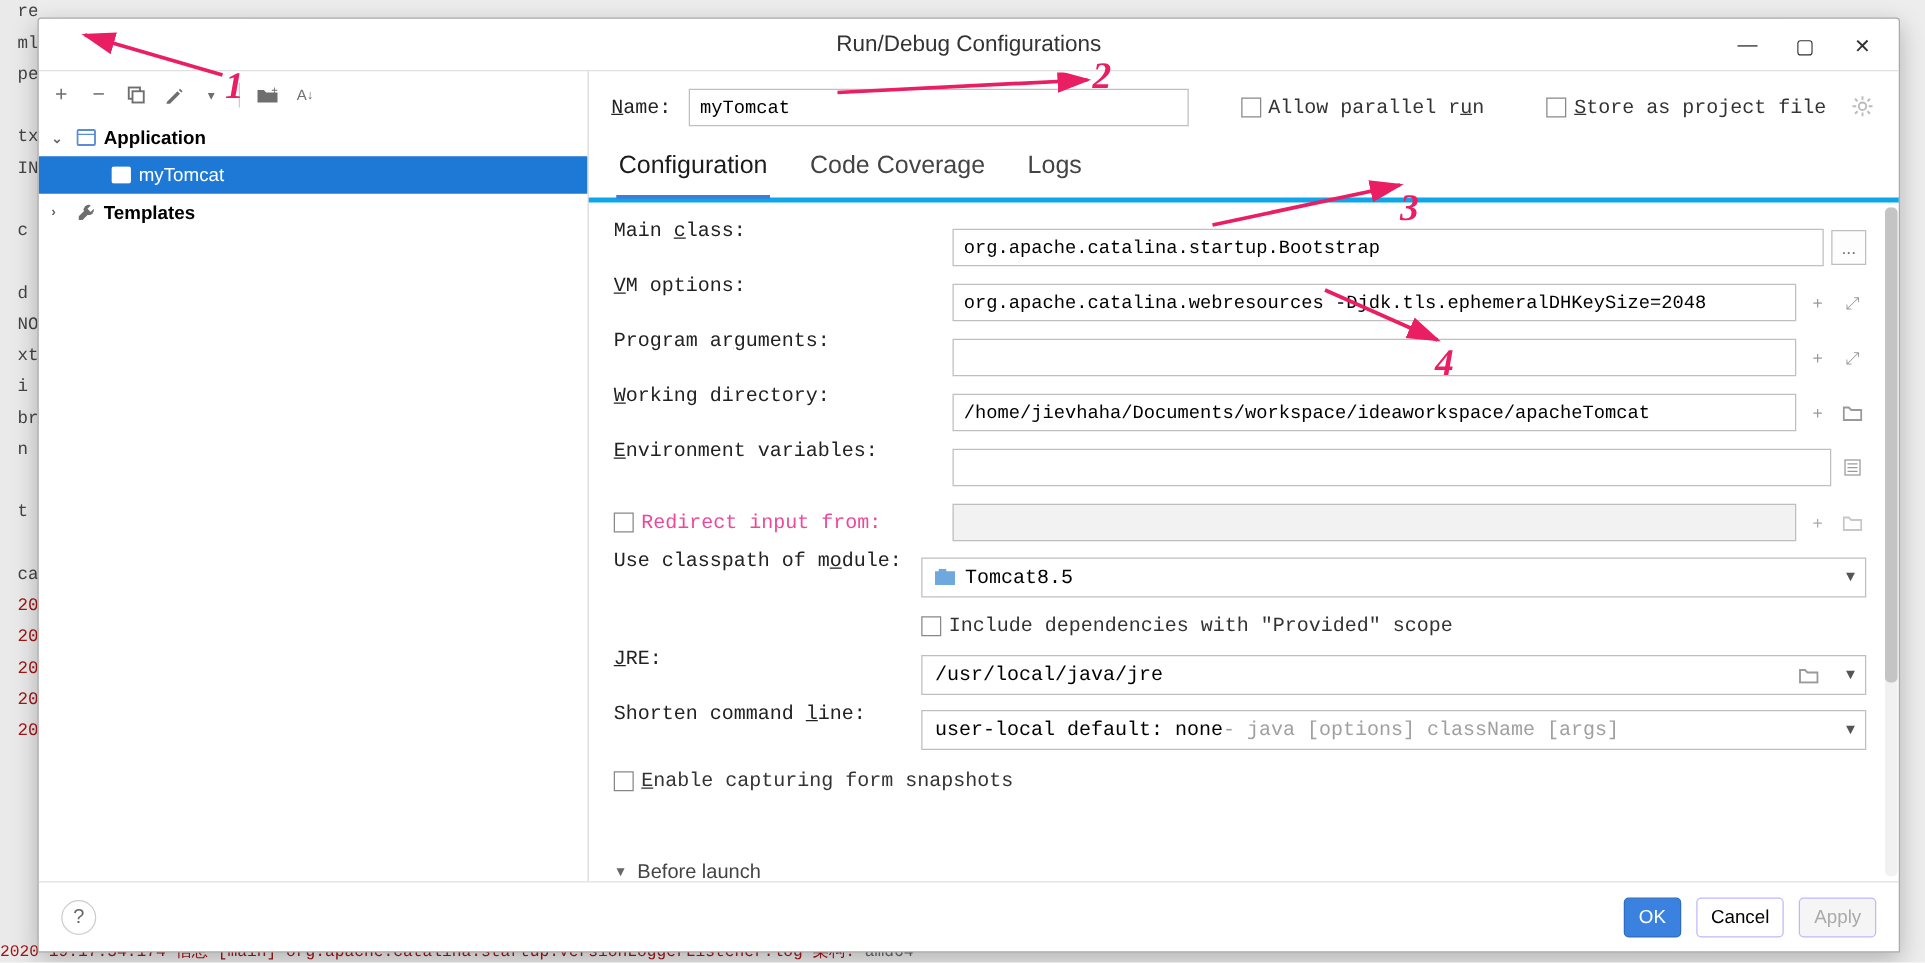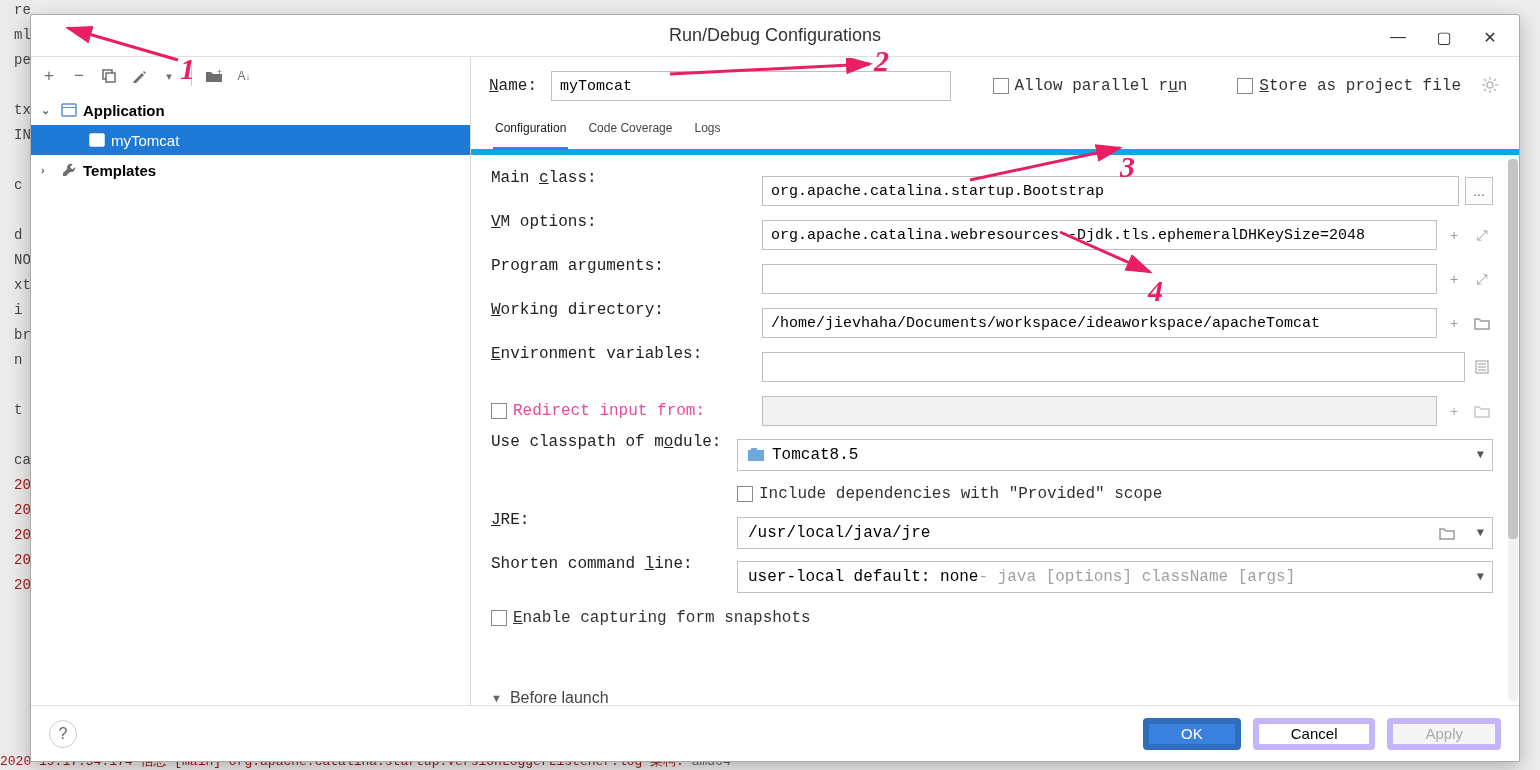--- a/index.html
+++ b/index.html
@@ -44,21 +44,21 @@
   .label { font-family:"Courier New", monospace; font-size:16px; color:#222; }
   .label u { text-decoration:underline; }
   .txt {
     border:1px solid #bfbfbf; height:30px; padding:0 8px; font-size:15px; font-family:"Courier New", monospace;
     background:#fff;
   }
   .chk { width:16px; height:16px; border:1px solid #888; background:#fff; margin-right:6px; flex:0 0 16px; }
   .chk-row { display:flex; align-items:center; font-family:"Courier New", monospace; font-size:16px; color:#333; }
   .gear { width:20px; height:20px; color:#999; margin-left:6px; }
 
-  .tabs { display:flex; gap:18px; padding:0 22px; border-bottom:6px solid #0ea5e9; font-size:12px; color:#444; }
+  .tabs { display:flex; gap:30px; padding:0 22px; border-bottom:4px solid #0ea5e9; font-size:20px; color:#444; }
   .tab { padding:10px 2px 12px 2px; cursor:pointer; }
   .tab.active { color:#1b1b1b; border-bottom:3px solid #3b7fd6; margin-bottom:-1px; }
 
   .form-scroll { flex:1; overflow:hidden; position:relative; }
   .form-scroll .scrollbar { position:absolute; right:1px; top:4px; width:10px; height:calc(100% - 8px); background:#f1f1f1; border-radius:4px; }
   .form-scroll .thumb { position:absolute; right:1px; top:4px; width:10px; height:380px; background:#c4c4c4; border-radius:4px; }
 
   .form { padding:14px 26px 0 20px; }
   .frow { display:flex; min-height:44px; }
   .frow .flabel { width:246px; font-family:"Courier New",monospace; font-size:16px; color:#222; }
@@ -71,21 +71,21 @@
   .select { flex:1; height:32px; border:1px solid #bfbfbf; background:#fff; display:flex; align-items:center; padding:0 10px; font-family:"Courier New",monospace; font-size:16px; position:relative; }
   .select .chev { position:absolute; right:8px; color:#555; font-size:12px; }
   .select .hint { color:#a0a0a0; }
   .module-icn { width:16px; height:14px; margin-right:8px; display:inline-block; }
 
   .before { display:flex; align-items:center; gap:8px; padding:10px 22px 0 20px; color:#444; font-size:16px; }
 
   .footer { height:56px; border-top:1px solid #e0e0e0; display:flex; align-items:center; justify-content:space-between; padding:0 18px; }
   .help { width:28px; height:28px; border:1px solid #ccc; border-radius:50%; display:flex; align-items:center; justify-content:center; color:#666; }
   .btns { display:flex; gap:12px; }
-  .btn { height:32px; padding:0 32px; border-radius:4px; font-size:15px; display:flex; align-items:center; border:6px solid #c4b5fd; background:#fff; }
+  .btn { height:32px; padding:0 11px; border-radius:4px; font-size:15px; display:flex; align-items:center; border:1px solid #c4b5fd; background:#fff; }
   .btn.primary { background:#3b82e0; color:#fff; border-color:#2f6dbd; }
   .btn.muted { color:#aaa; background:#f5f5f5; }
 
   
   .annot-arrow { position:absolute; pointer-events:none; }
   .annot-num { position:absolute; font: italic 700 30px Georgia, serif; color:#e91e63; pointer-events:none; }
 </style>
 </head>
 <body>
 

